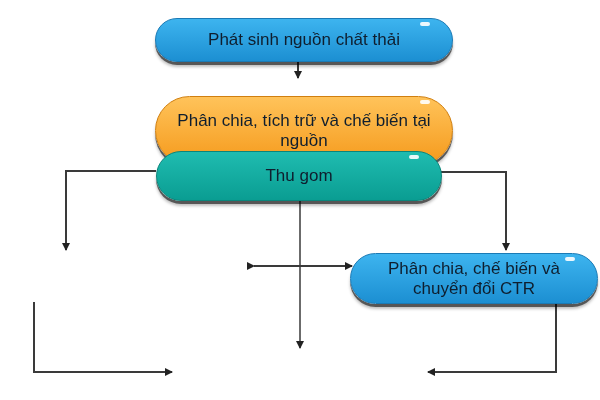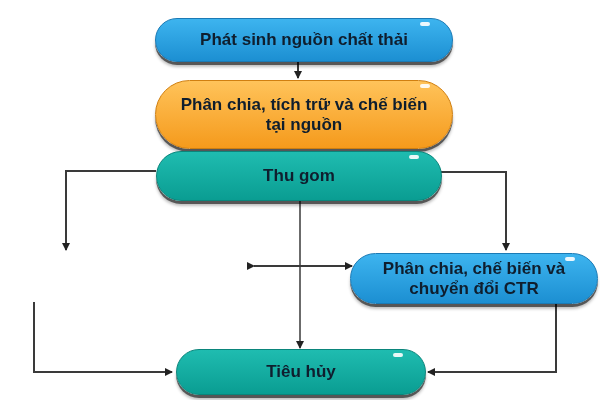--- a/index.html
+++ b/index.html
@@ -3,21 +3,21 @@
 <meta charset="utf-8">
 <style>
   html, body { margin: 0; padding: 0; background: #ffffff; }
   body { width: 600px; height: 400px; position: relative; overflow: hidden;
          font-family: "Liberation Sans", "DejaVu Sans", sans-serif; }
   #diagram { position: absolute; left: 0; top: 0; width: 600px; height: 400px; }
   .node {
     position: absolute; box-sizing: border-box;
     border-radius: 999px;
     display: flex; align-items: center; justify-content: center; text-align: center;
-    font-weight: bold; color: #0f1e2e; font-size: 17px; line-height: 20px;
+    font-weight: normal; color: #0f1e2e; font-size: 17px; line-height: 20px;
     box-shadow: 0 3px 0 rgba(0,0,0,0.55), 0 5px 3px rgba(0,0,0,0.25);
   }
   .node::after {
     content: ""; position: absolute; right: 22px; top: 3px;
     width: 10px; height: 4px; border-radius: 4px; background: rgba(255,255,255,0.9);
   }
   .blue   { background: linear-gradient(#3db4ef, #1c8fd2); border: 1px solid #1a7ab5; }
   .orange { background: linear-gradient(#ffc35a, #f59a1c); border: 1px solid #d07f10; }
   .teal   { background: linear-gradient(#1fbcb0, #0a9d92); border: 1px solid #0a857b; }
   .node span { padding: 0 14px; }
@@ -50,29 +50,26 @@
       <polyline points="34,302 34,372 172,372" marker-end="url(#arr)"></polyline>
 
       <polyline points="556,304 556,372 428,372" marker-end="url(#arr)"></polyline>
     </g>
   </svg>
 
   <div class="node blue" style="left:155px; top:18px; width:298px; height:44px;">
     <span>Phát sinh nguồn chất thải</span>
   </div>
 
-  <div class="node orange" style="left:155px; top:80px; width:298px; height:69px;">
+  <div class="node orange" style="left:155px; top:96px; width:298px; height:69px;">
     <span>Phân chia, tích trữ và chế biến tại nguồn</span>
   </div>
 
   <div class="node teal" style="left:156px; top:151px; width:286px; height:50px;">
     <span>Thu gom</span>
   </div>
 
 
   <div class="node blue" style="left:350px; top:253px; width:248px; height:51px;">
     <span>Phân chia, chế biến và chuyển đổi CTR</span>
   </div>
 
-  <div class="node teal" style="left:176px; top:349px; width:250px; height:46px;">
-    <span>Tiêu hủy</span>
-  </div>
 </div>
 
 </body></html>

